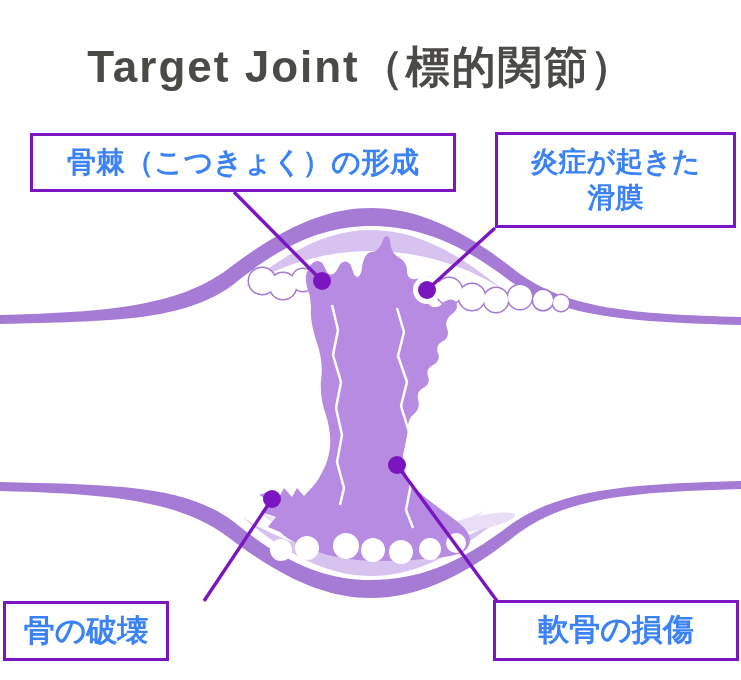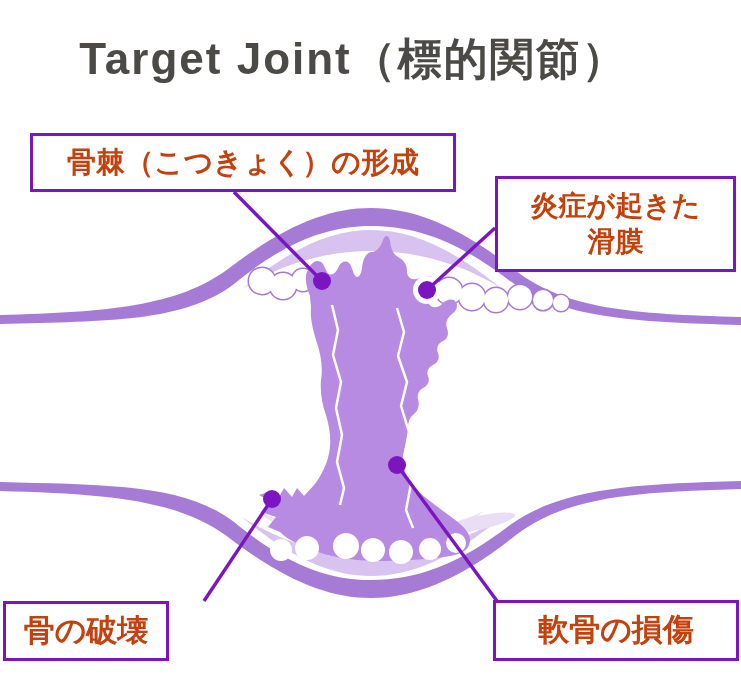--- a/index.html
+++ b/index.html
@@ -4,31 +4,31 @@
 <style>
   html,body{margin:0;padding:0;}
   body{
     width:741px;height:680px;position:relative;background:#ffffff;
     font-family:"Liberation Sans","DejaVu Sans",sans-serif;
     overflow:hidden;
   }
   .page-title{
     position:absolute;left:0;top:22px;width:691px;
     text-align:center;font-size:44px;font-weight:bold;
-    color:#4b4a46;letter-spacing:2px;margin:8px;
+    color:#4b4a46;letter-spacing:2px;margin:16px;
   }
   .illustration{position:absolute;left:0;top:0;width:741px;height:680px;}
   .label-box{
     position:absolute;background:#ffffff;border:3px solid #7b15c0;
-    color:#c2410c;font-weight:bold;display:flex;align-items:center;
+    color:#3b82f6;font-weight:bold;display:flex;align-items:center;
     justify-content:center;text-align:center;box-sizing:border-box;
     z-index:5;line-height:1.3;
   }
   .label-box.bone-spur   {left:30px;  top:133px; width:426px; height:59px; font-size:29px;}
-  .label-box.synovium    {left:495px; top:132px; width:241px; height:96px; font-size:28px;margin-top:44px;}
+  .label-box.synovium    {left:495px; top:132px; width:241px; height:96px; font-size:28px;}
   .label-box.destruction {left:3px;   top:601px; width:166px; height:60px; font-size:31px;}
   .label-box.cartilage   {left:493px; top:600px; width:246px; height:61px; font-size:31px;}
 </style>
 </head>
 <body>
 
 <h1 class="page-title">Target Joint（標的関節）</h1>
 
 <svg class="illustration" viewBox="0 0 741 680" xmlns="http://www.w3.org/2000/svg">
 

